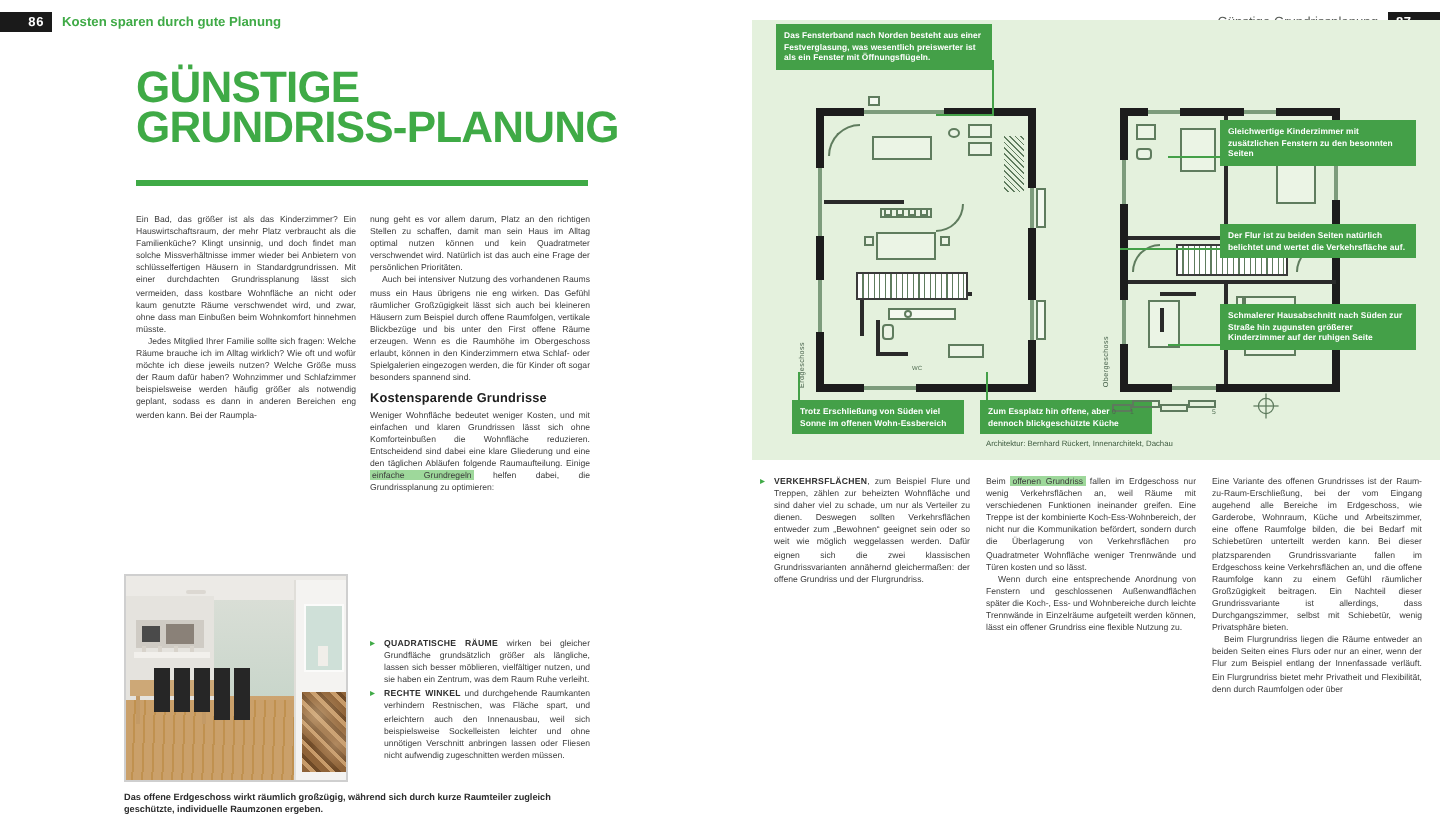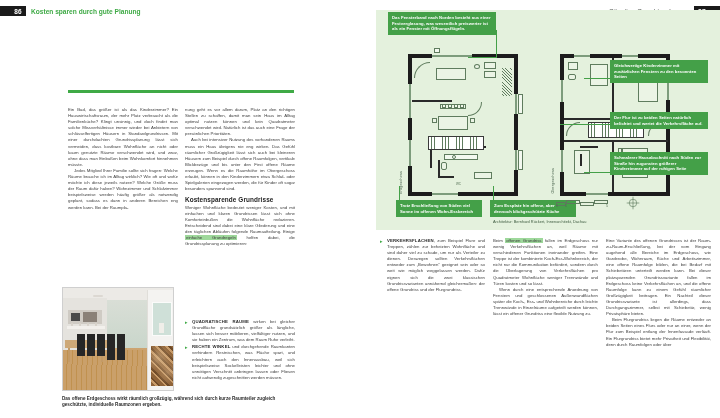--- a/index.html
+++ b/index.html
@@ -138,20 +138,21 @@
 
   <div class="runhead left">
     <span class="folio">86</span>
     <span class="runtitle-l">Kosten sparen durch gute Planung</span>
   </div>
   <div class="runhead right">
     <span class="runtitle-r">Günstige Grundrissplanung</span>
     <span class="folio">87</span>
   </div>
 
+  <h1 class="headline">GÜNSTIGE GRUNDRISS-PLANUNG</h1>
   <div class="headrule"></div>
 
   <div class="col c1">
     <p>Ein Bad, das größer ist als das Kinderzimmer? Ein Hauswirtschaftsraum, der mehr Platz verbraucht als die Familienküche? Klingt unsinnig, und doch findet man solche Missverhältnisse immer wieder bei Anbietern von schlüsselfertigen Häusern in Standardgrundrissen. Mit einer durchdachten Grundrissplanung lässt sich vermeiden, dass kostbare Wohnfläche an nicht oder kaum genutzte Räume verschwendet wird, und zwar, ohne dass man Einbußen beim Wohnkomfort hinnehmen müsste.</p>
     <p>Jedes Mitglied Ihrer Familie sollte sich fragen: Welche Räume brauche ich im Alltag wirklich? Wie oft und wofür möchte ich diese jeweils nutzen? Welche Größe muss der Raum dafür haben? Wohnzimmer und Schlafzimmer beispielsweise werden häufig größer als notwendig geplant, sodass es dann in anderen Bereichen eng werden kann. Bei der Raumpla-</p>
   </div>
 
   <div class="col c2">
     <p>nung geht es vor allem darum, Platz an den richtigen Stellen zu schaffen, damit man sein Haus im Alltag optimal nutzen können und kein Quadratmeter verschwendet wird. Natürlich ist das auch eine Frage der persönlichen Prioritäten.</p>
     <p>Auch bei intensiver Nutzung des vorhandenen Raums muss ein Haus übrigens nie eng wirken. Das Gefühl räumlicher Großzügigkeit lässt sich auch bei kleineren Häusern zum Beispiel durch offene Raumfolgen, vertikale Blickbezüge und bis unter den First offene Räume erzeugen. Wenn es die Raumhöhe im Obergeschoss erlaubt, können in den Kinderzimmern etwa Schlaf- oder Spielgalerien eingezogen werden, die für Kinder oft sogar besonders spannend sind.</p>

